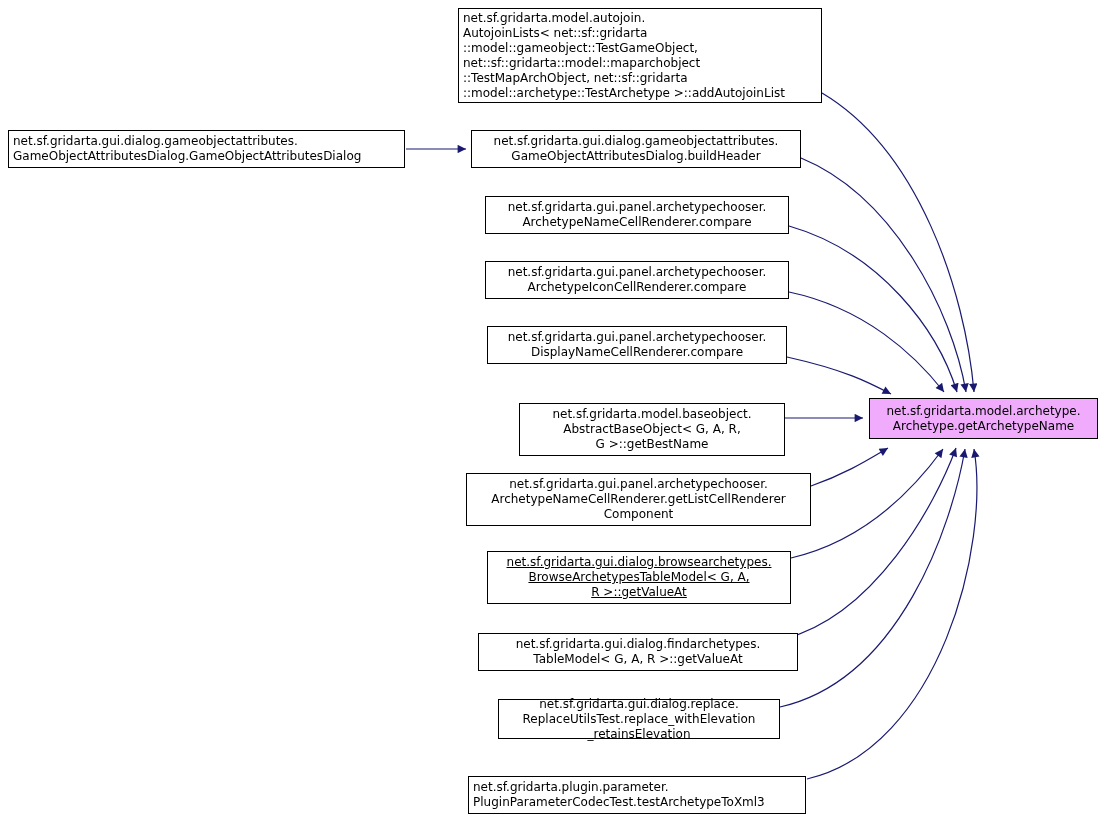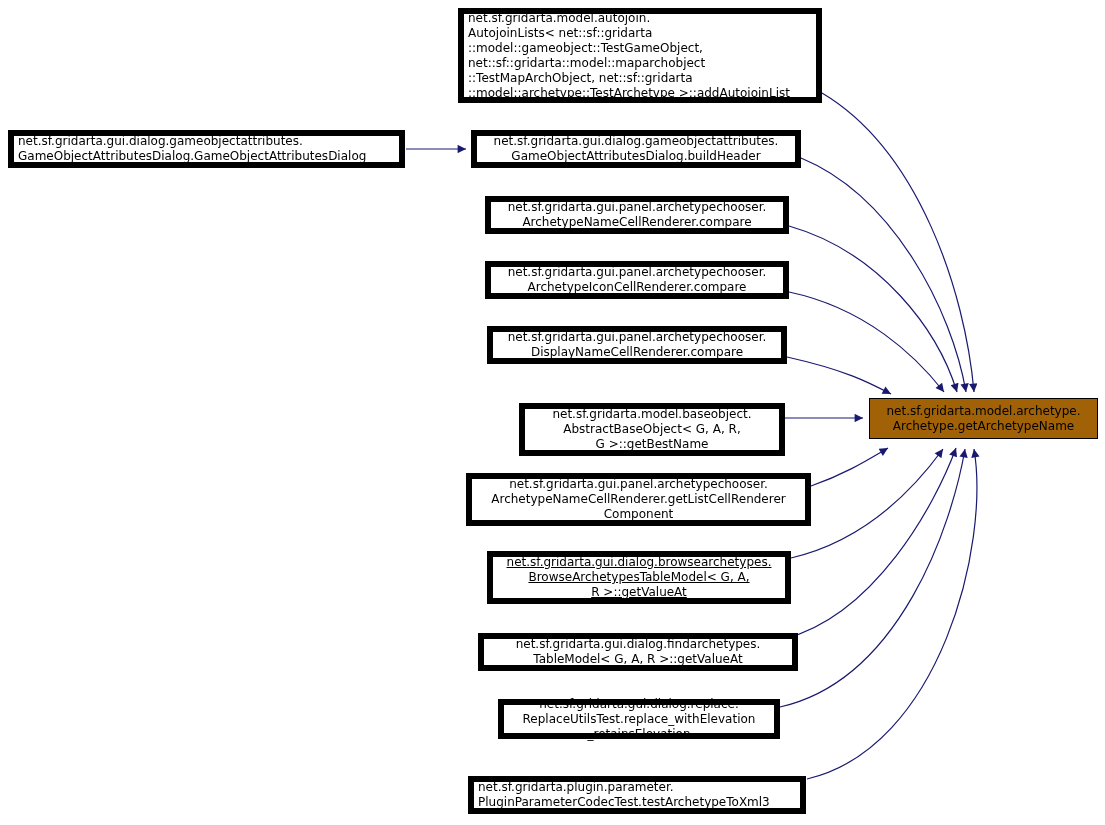--- a/index.html
+++ b/index.html
@@ -19,39 +19,39 @@
     position: absolute;
     left: 0;
     top: 0;
     width: 1105px;
     height: 825px;
     pointer-events: none;
   }
   .node {
     position: absolute;
     box-sizing: border-box;
-    border: 6px solid #000000;
+    border: 1px solid #000000;
     background: #ffffff;
     color: #000000;
     font-size: 12px;
     line-height: 15px;
     white-space: pre-line;
     display: flex;
     align-items: center;
     justify-content: center;
     text-align: center;
     padding: 2px 4px;
     cursor: pointer;
   }
   .node.ta-left {
     justify-content: flex-start;
     text-align: left;
   }
   .node.target {
-    background: #a16207;
+    background: #f0abfc;
     border: 1px solid #000000;
     cursor: default;
   }
 </style>
 </head>
 <body>
 
 <div class="canvas">
 
   <svg class="edges" viewBox="0 0 1105 825">

